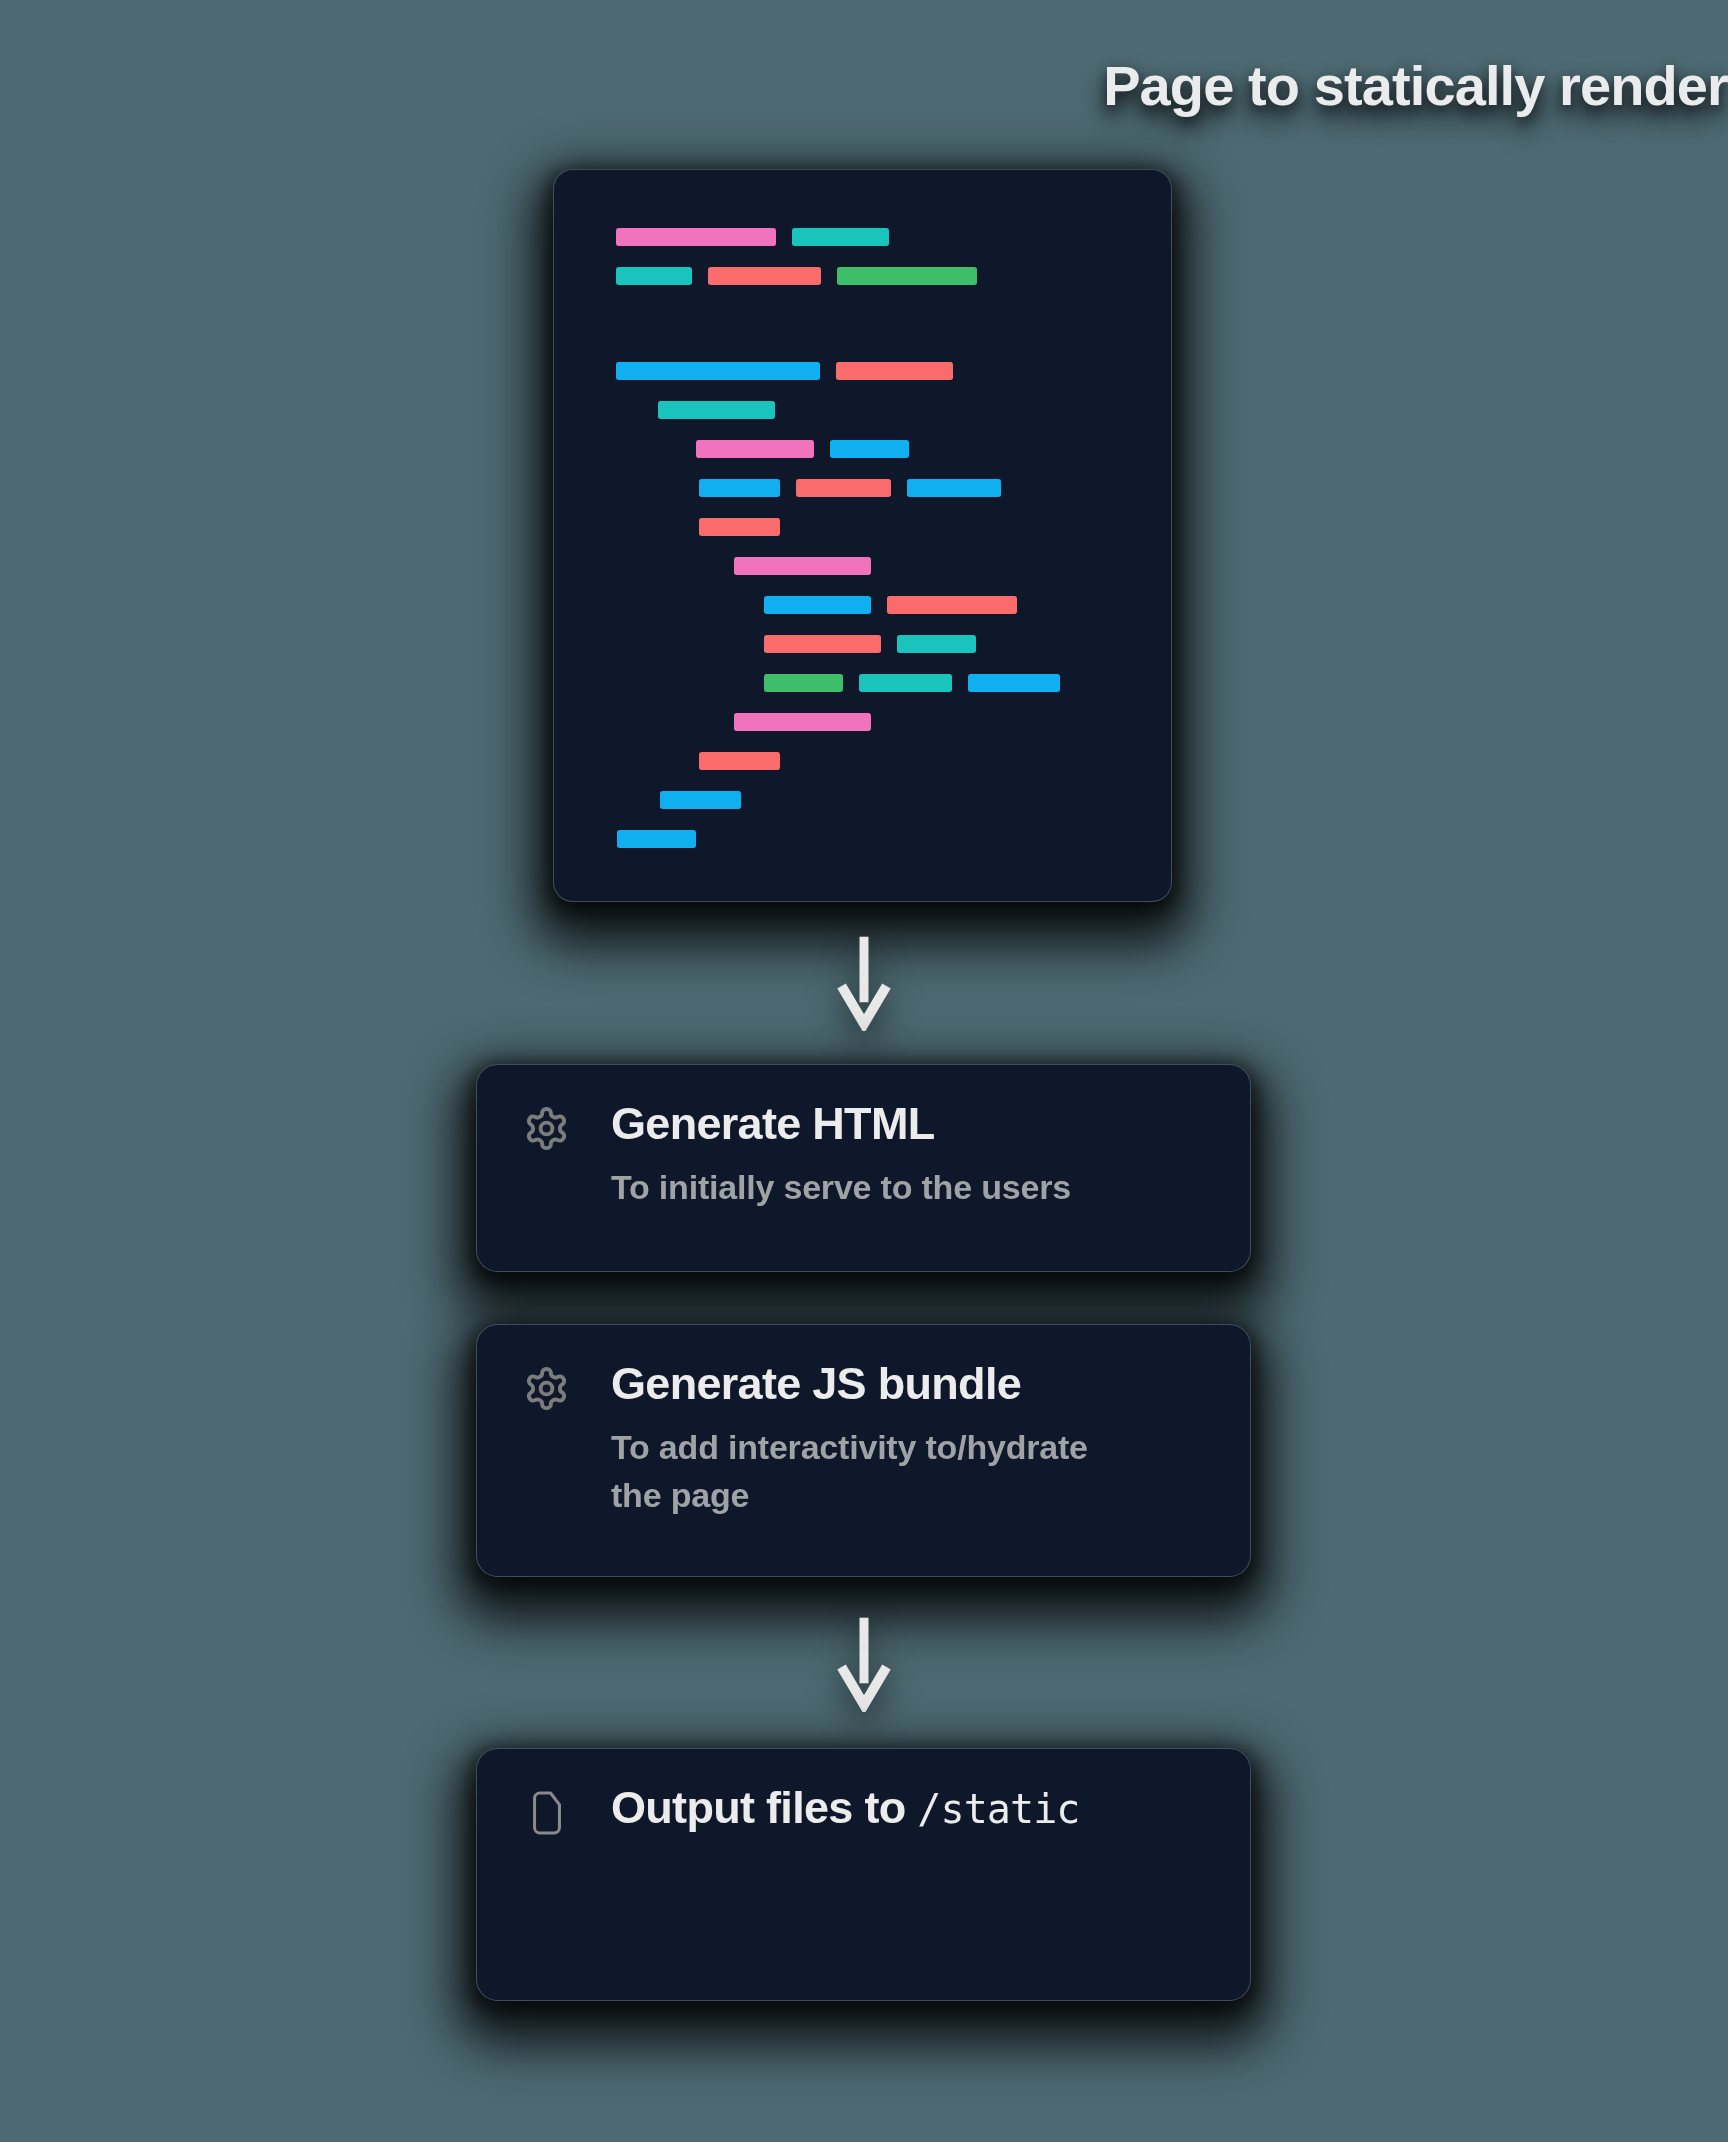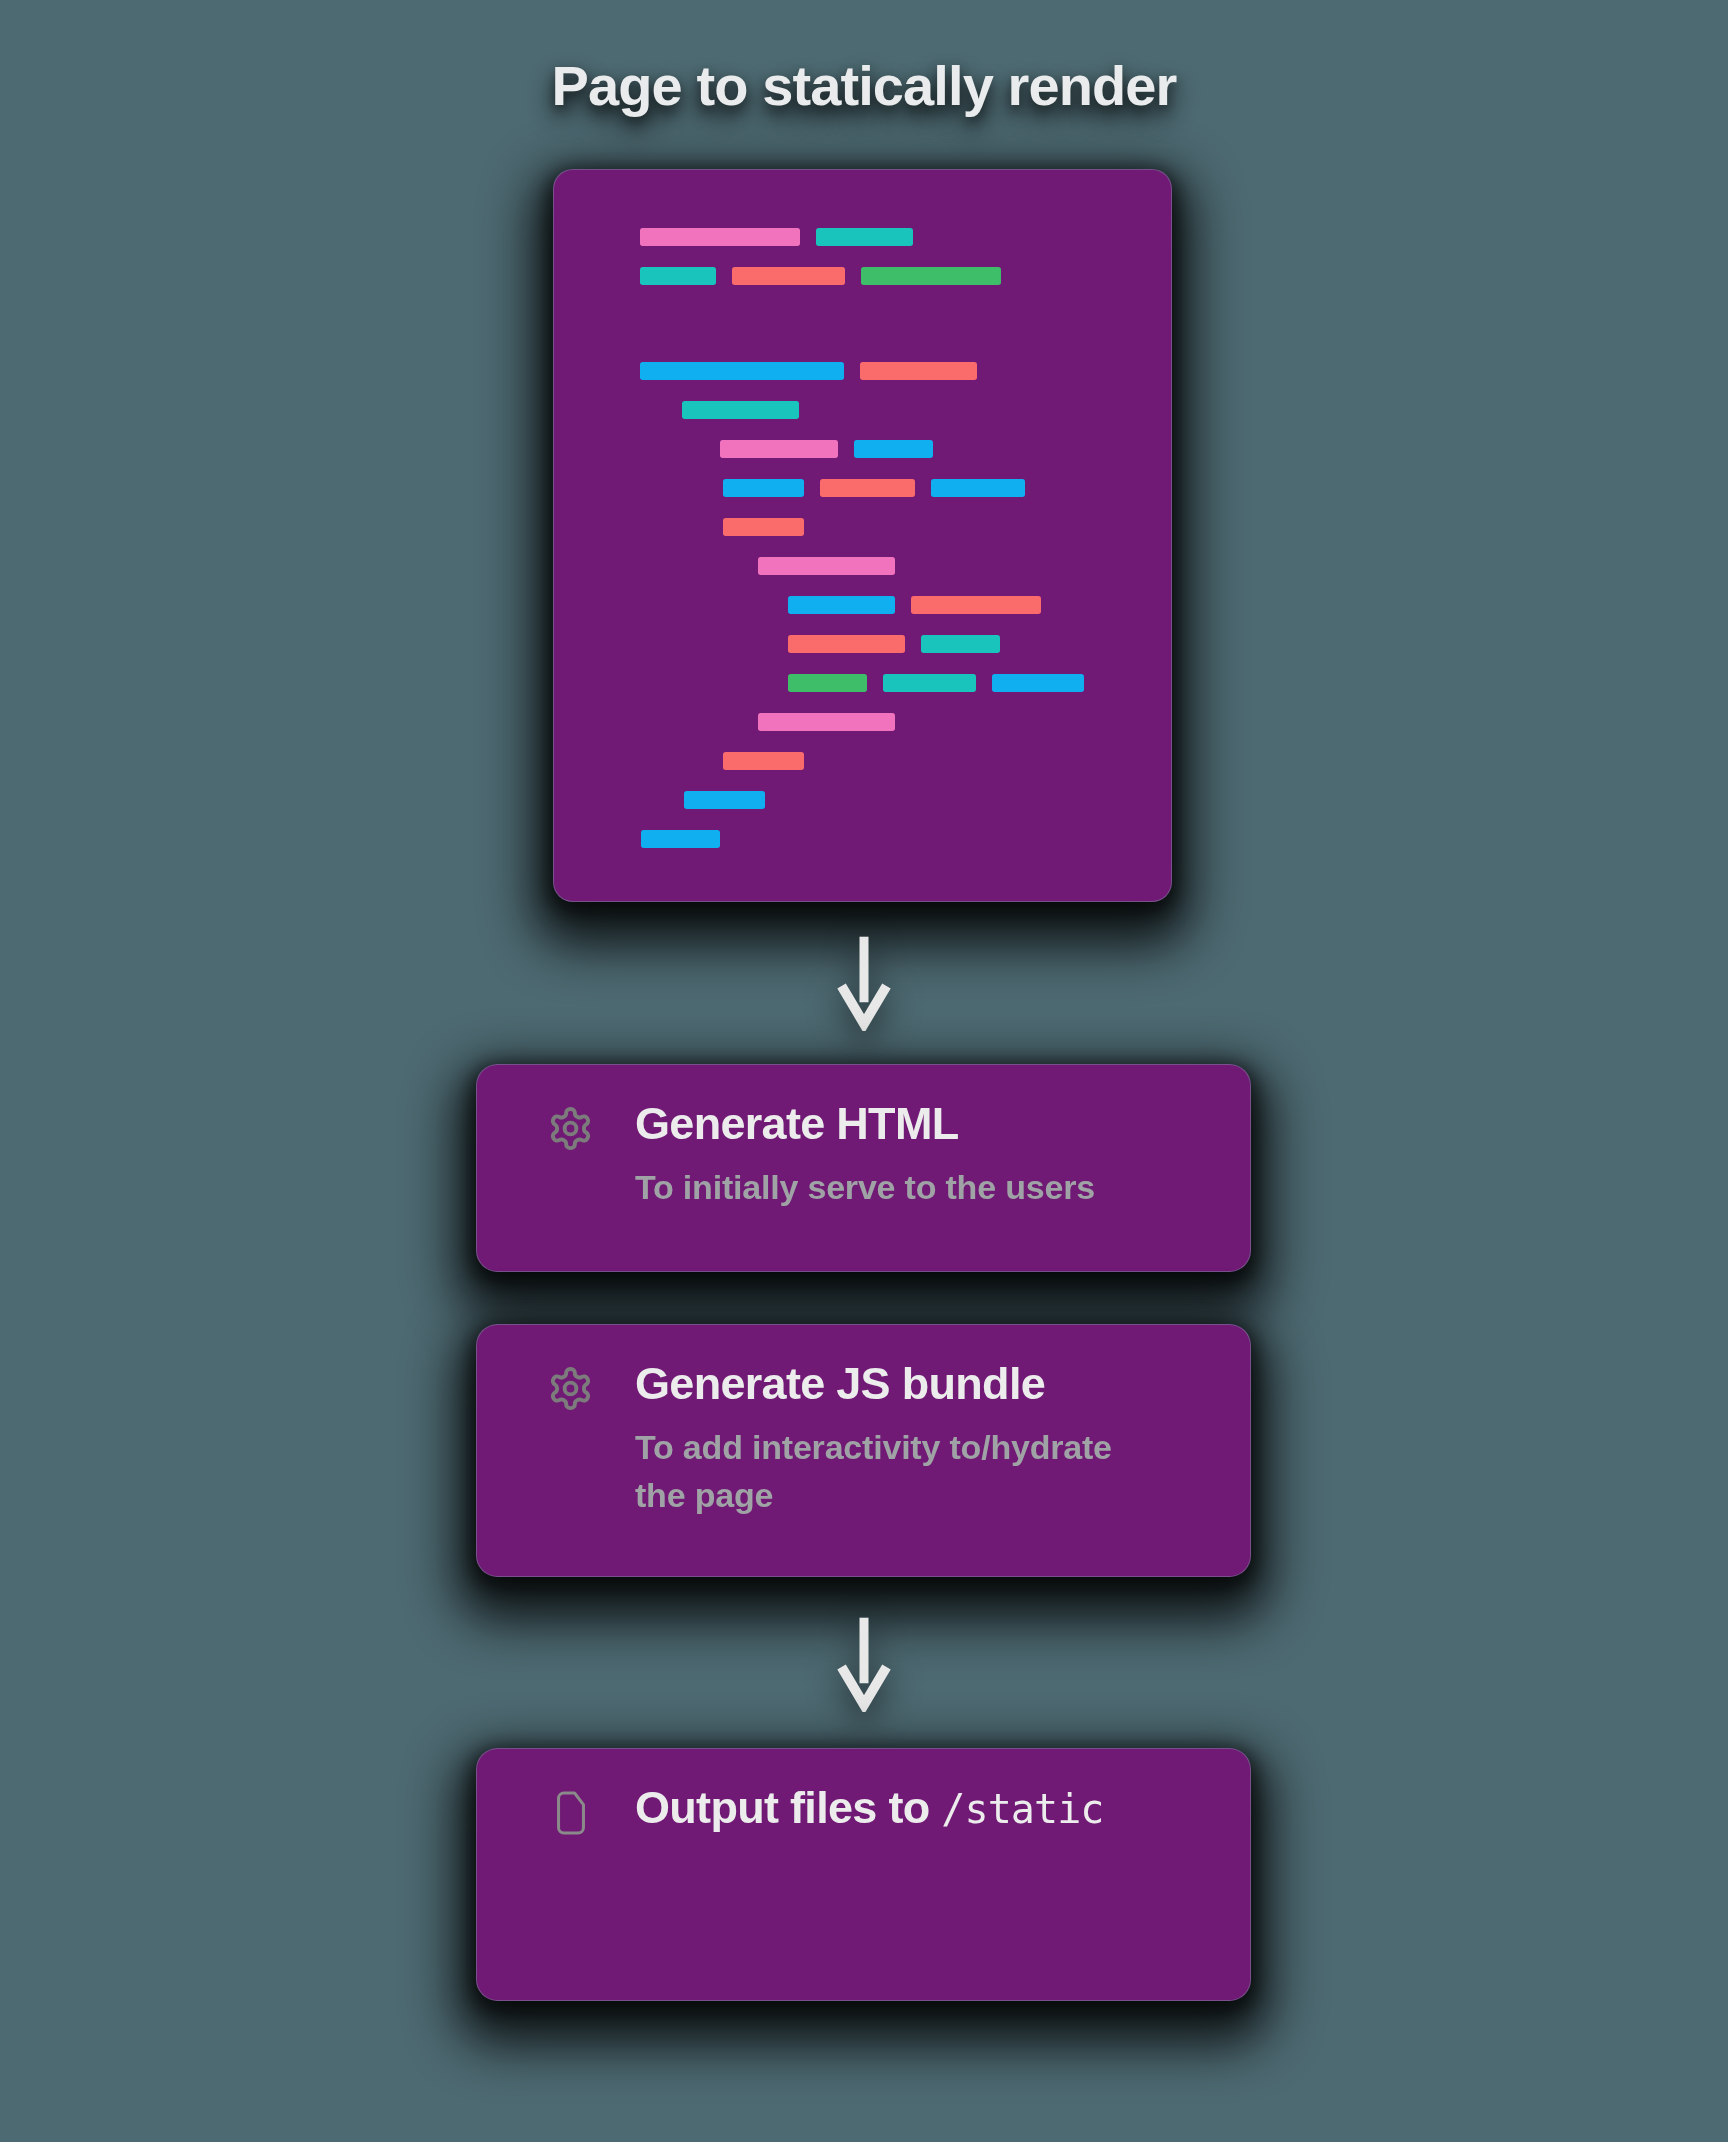--- a/index.html
+++ b/index.html
@@ -13,35 +13,34 @@
     height: 2142px;
     position: relative;
     overflow: hidden;
     font-family: "Liberation Sans", sans-serif;
   }
   .page-title {
     position: absolute;
     left: 0;
     right: 0;
     top: 52px;
-    text-align: center;
+    text-align: right;
     font-size: 56px;
     line-height: 68px;
     font-weight: 700;
     letter-spacing: -0.9px;
     color: #e9ebec;
     text-shadow: 0 12.6px 23.4px rgba(0,0,0,0.85), 0 4.5px 10.8px rgba(0,0,0,0.45);
   }
   .panel {
     position: absolute;
-    background: #701a75;
+    background: #0f172a;
     border: 0.9px solid rgba(133,168,178,0.38);
     box-shadow: 0 23.4px 50px 20px rgba(0,0,0,0.80), 0 5.4px 18px 5.4px rgba(0,0,0,0.55);
     box-sizing: border-box;
-    padding-left: 24px;
   }
   .code-block {
     left: 553px;
     top: 169px;
     width: 619px;
     height: 733px;
     border-radius: 20px;
     padding-top: 58px;
   }
   .code-row {

